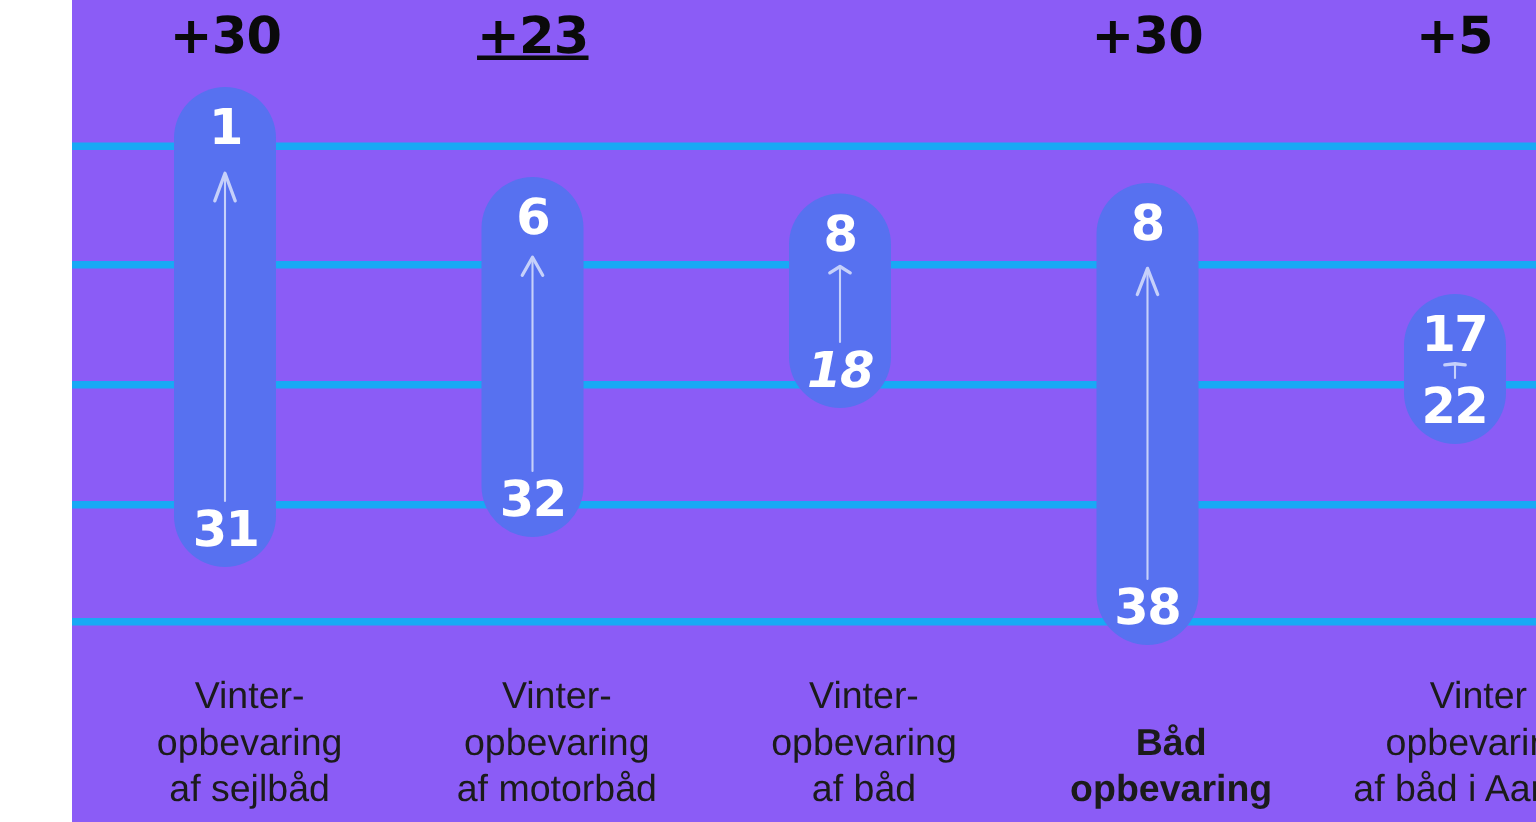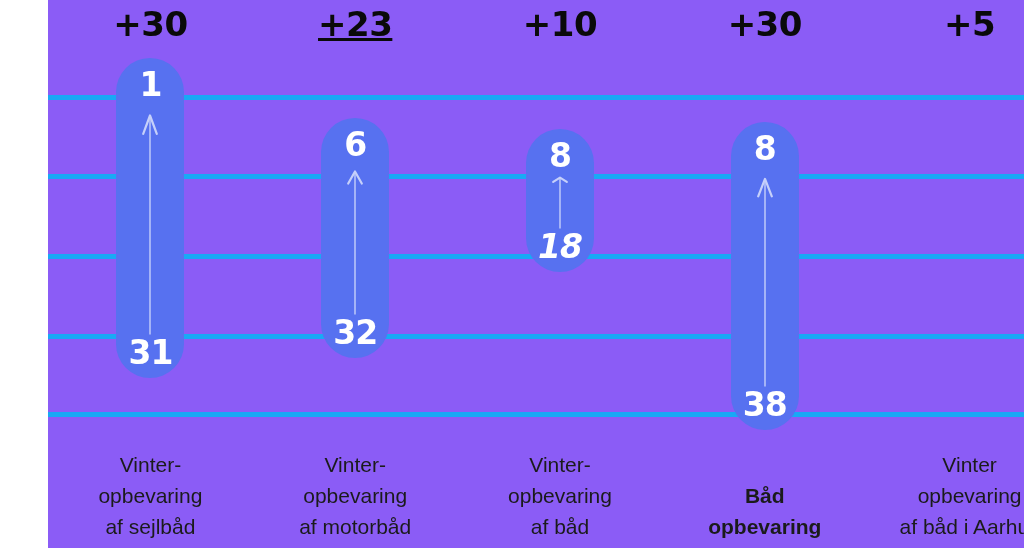--- a/index.html
+++ b/index.html
@@ -119,25 +119,25 @@
     transform: translateX(-50%);
     height: 100%;
     width: 22px;
     display: block;
     overflow: visible;
   }
 
   
   .keyword-label {
     position: absolute;
-    left: 0;
+    left: 16px;
     bottom: 6px;
     width: 100%;
     text-align: center;
-    font-size: 21px;
+    font-size: 25px;
     line-height: 31px;
     color: #1b1b1b;
     font-family: "Liberation Sans", sans-serif;
     white-space: pre-line;
     padding: 0 2px;
     box-sizing: border-box;
   }
 </style>
 </head>
 <body>
@@ -183,21 +183,20 @@
               </svg>
             </div>
             <div class="rank rank-old" style="color: rgb(255, 255, 255);">32</div>
           </div>
         </div>
         <div class="keyword-label" style="color: rgb(27, 27, 27);">Vinter-
 opbevaring
 af motorbåd</div>
       </div>
       <div class="column">
-        <div class="delta-label" style="color: rgb(10, 10, 10);">+10</div>
         <div class="capsule" style="top: 129px; height: 143px; background: rgb(87, 113, 240);">
           <div class="capsule-inner">
             <div class="rank rank-new" style="color: rgb(255, 255, 255);">8</div>
             <div class="arrow">
               <svg viewBox="0 0 22 100" preserveAspectRatio="none" aria-hidden="true">
                 <line x1="11" y1="100" x2="11" y2="6" stroke="#C6D0FA" stroke-width="1.4" vector-effect="non-scaling-stroke" stroke-linecap="round"></line>
                 <path d="M 4.2 13 L 11 5 L 17.8 13" fill="none" stroke="#C6D0FA" stroke-width="2.2" stroke-linecap="round" stroke-linejoin="round" vector-effect="non-scaling-stroke"></path>
               </svg>
             </div>
             <div class="rank rank-old" style="color: rgb(255, 255, 255); font-style: italic;">18</div>
@@ -219,19 +218,31 @@
               </svg>
             </div>
             <div class="rank rank-old" style="color: rgb(255, 255, 255); text-align: center;">38</div>
           </div>
         </div>
         <div class="keyword-label" style="color: rgb(27, 27, 27); font-weight: bold;">Båd
 opbevaring</div>
       </div>
       <div class="column">
         <div class="delta-label" style="color: rgb(10, 10, 10);">+5</div>
+        <div class="capsule" style="top: 196px; height: 100px; background: rgb(87, 113, 240);">
+          <div class="capsule-inner">
+            <div class="rank rank-new" style="color: rgb(255, 255, 255);">17</div>
+            <div class="arrow">
+              <svg viewBox="0 0 22 100" preserveAspectRatio="none" aria-hidden="true">
+                <line x1="11" y1="100" x2="11" y2="6" stroke="#C6D0FA" stroke-width="1.4" vector-effect="non-scaling-stroke" stroke-linecap="round"></line>
+                <path d="M 4.2 13 L 11 5 L 17.8 13" fill="none" stroke="#C6D0FA" stroke-width="2.2" stroke-linecap="round" stroke-linejoin="round" vector-effect="non-scaling-stroke"></path>
+              </svg>
+            </div>
+            <div class="rank rank-old" style="color: rgb(255, 255, 255);">22</div>
+          </div>
+        </div>
         <div class="keyword-label" style="color: rgb(27, 27, 27);">Vinter
 opbevaring
 af båd i Aarhus</div>
       </div>
     </div>
 
 </div>
 
 </body></html>

